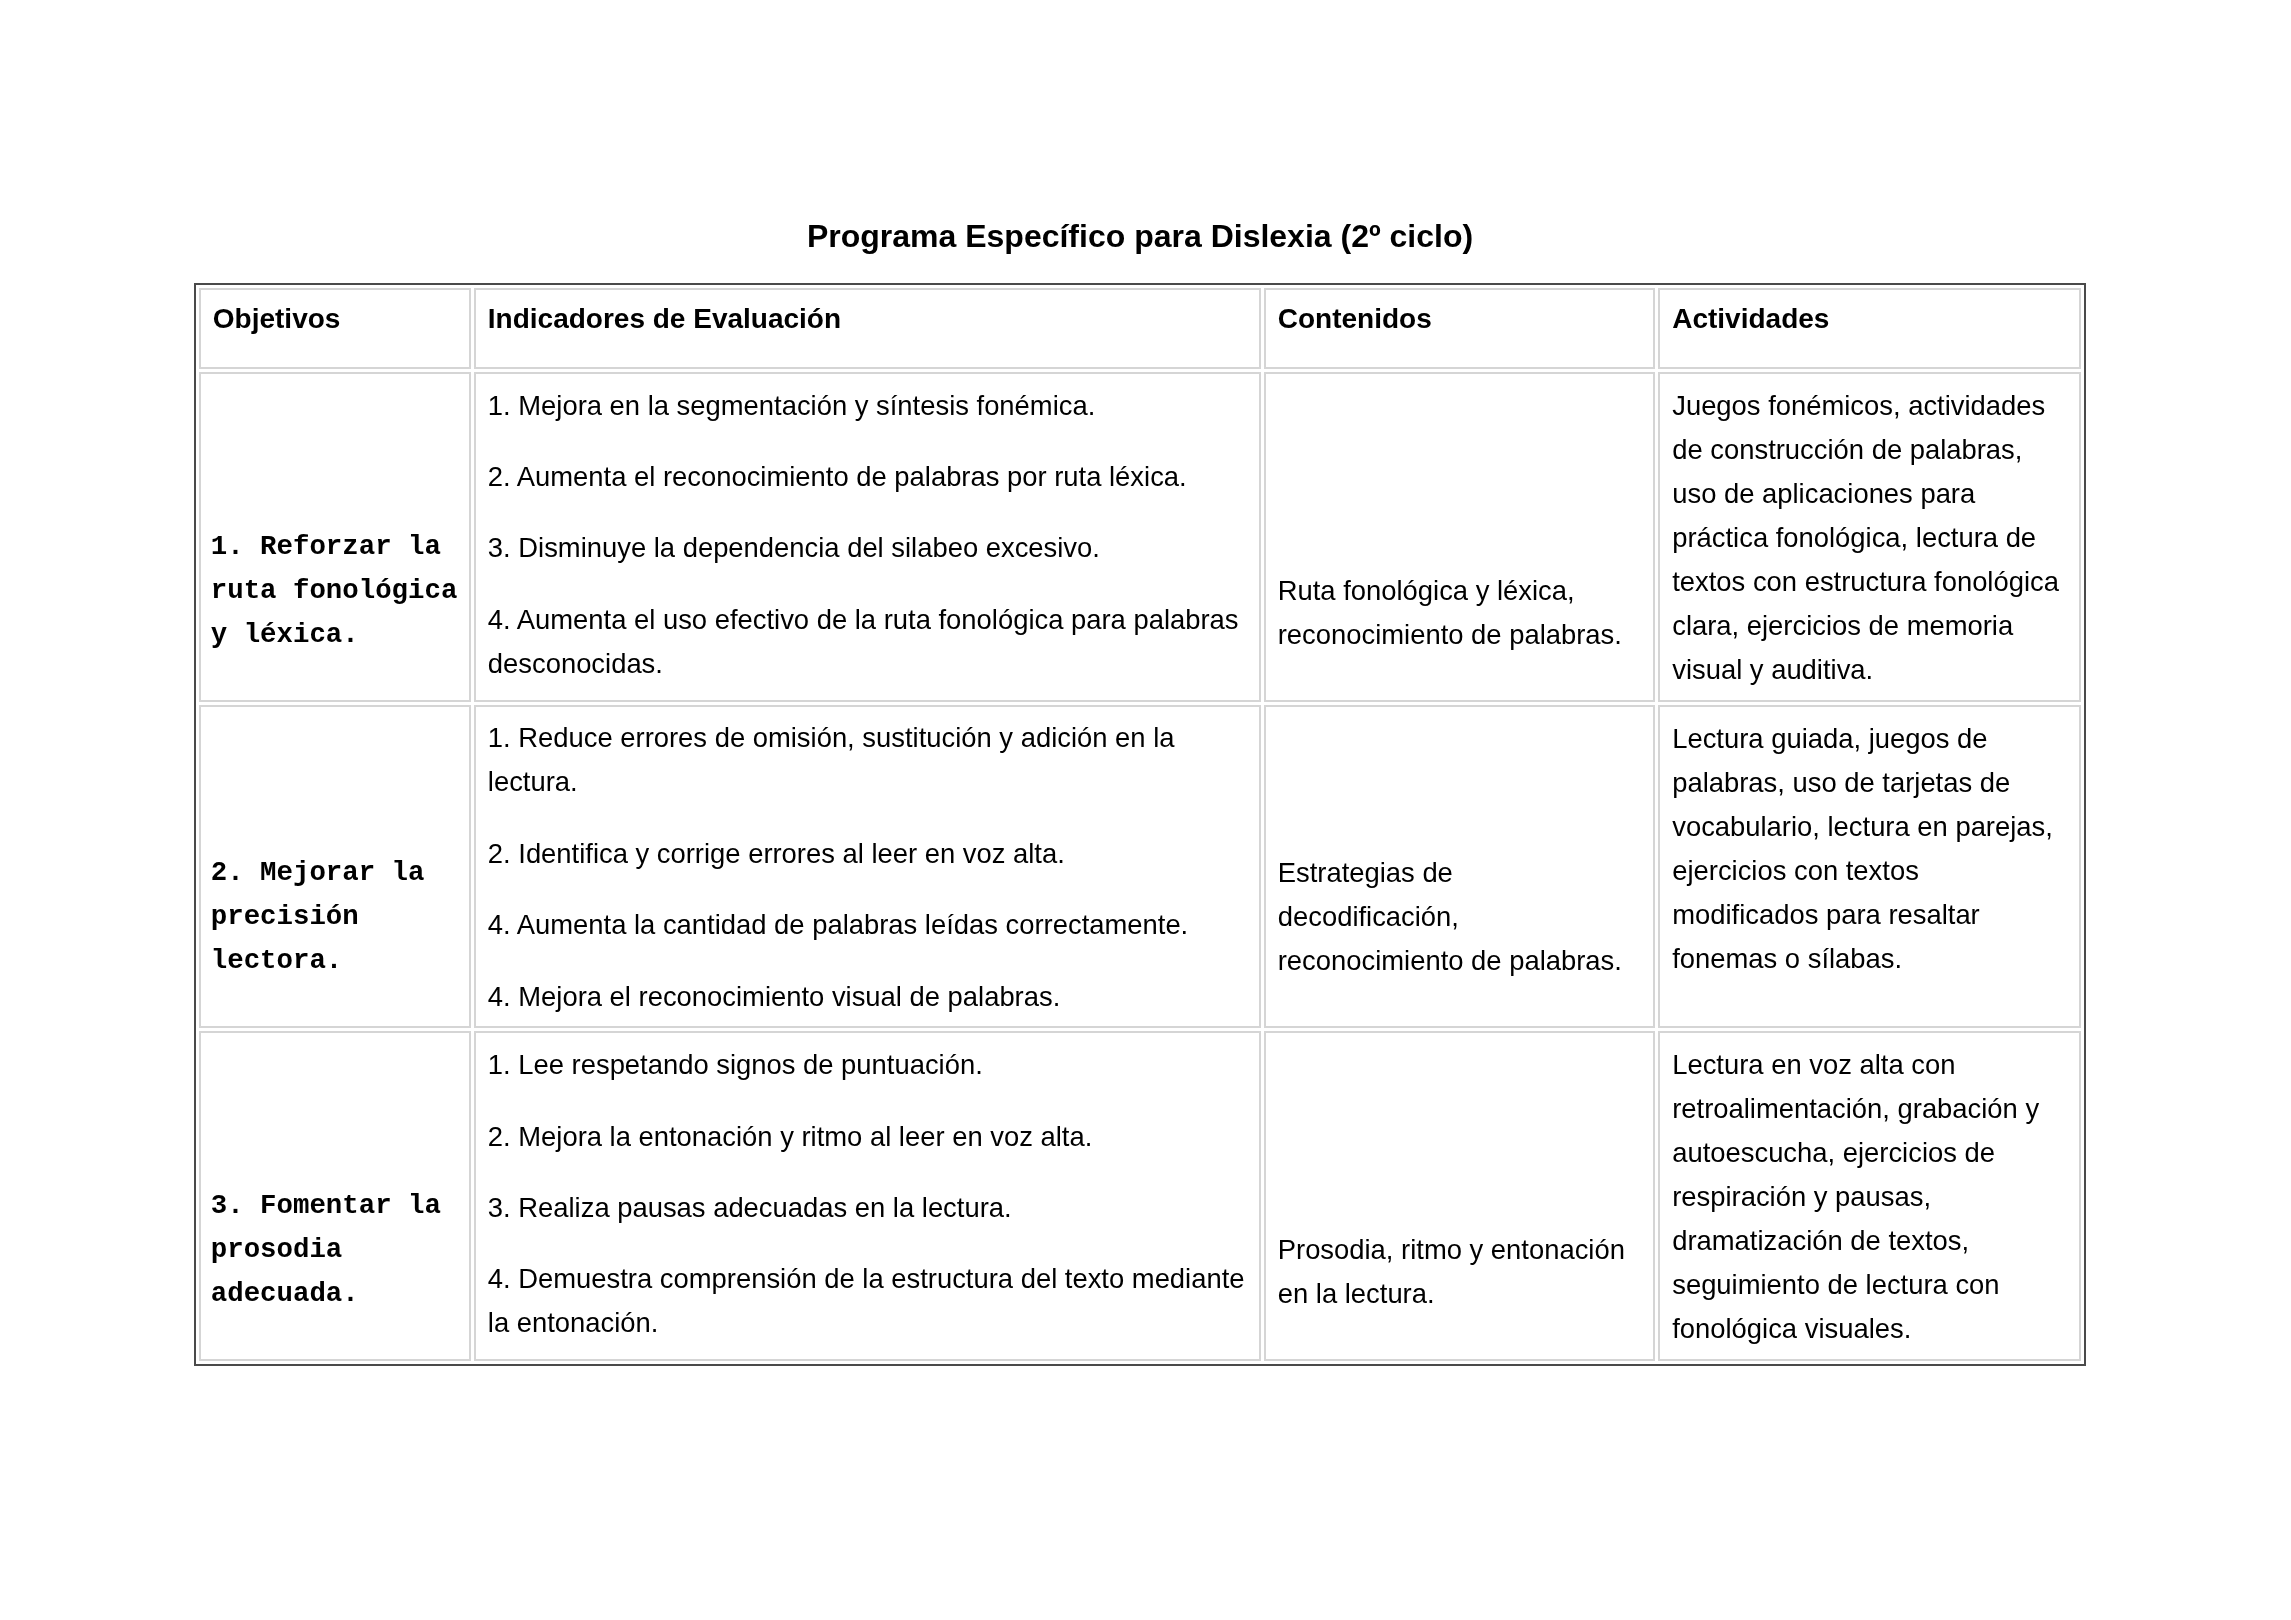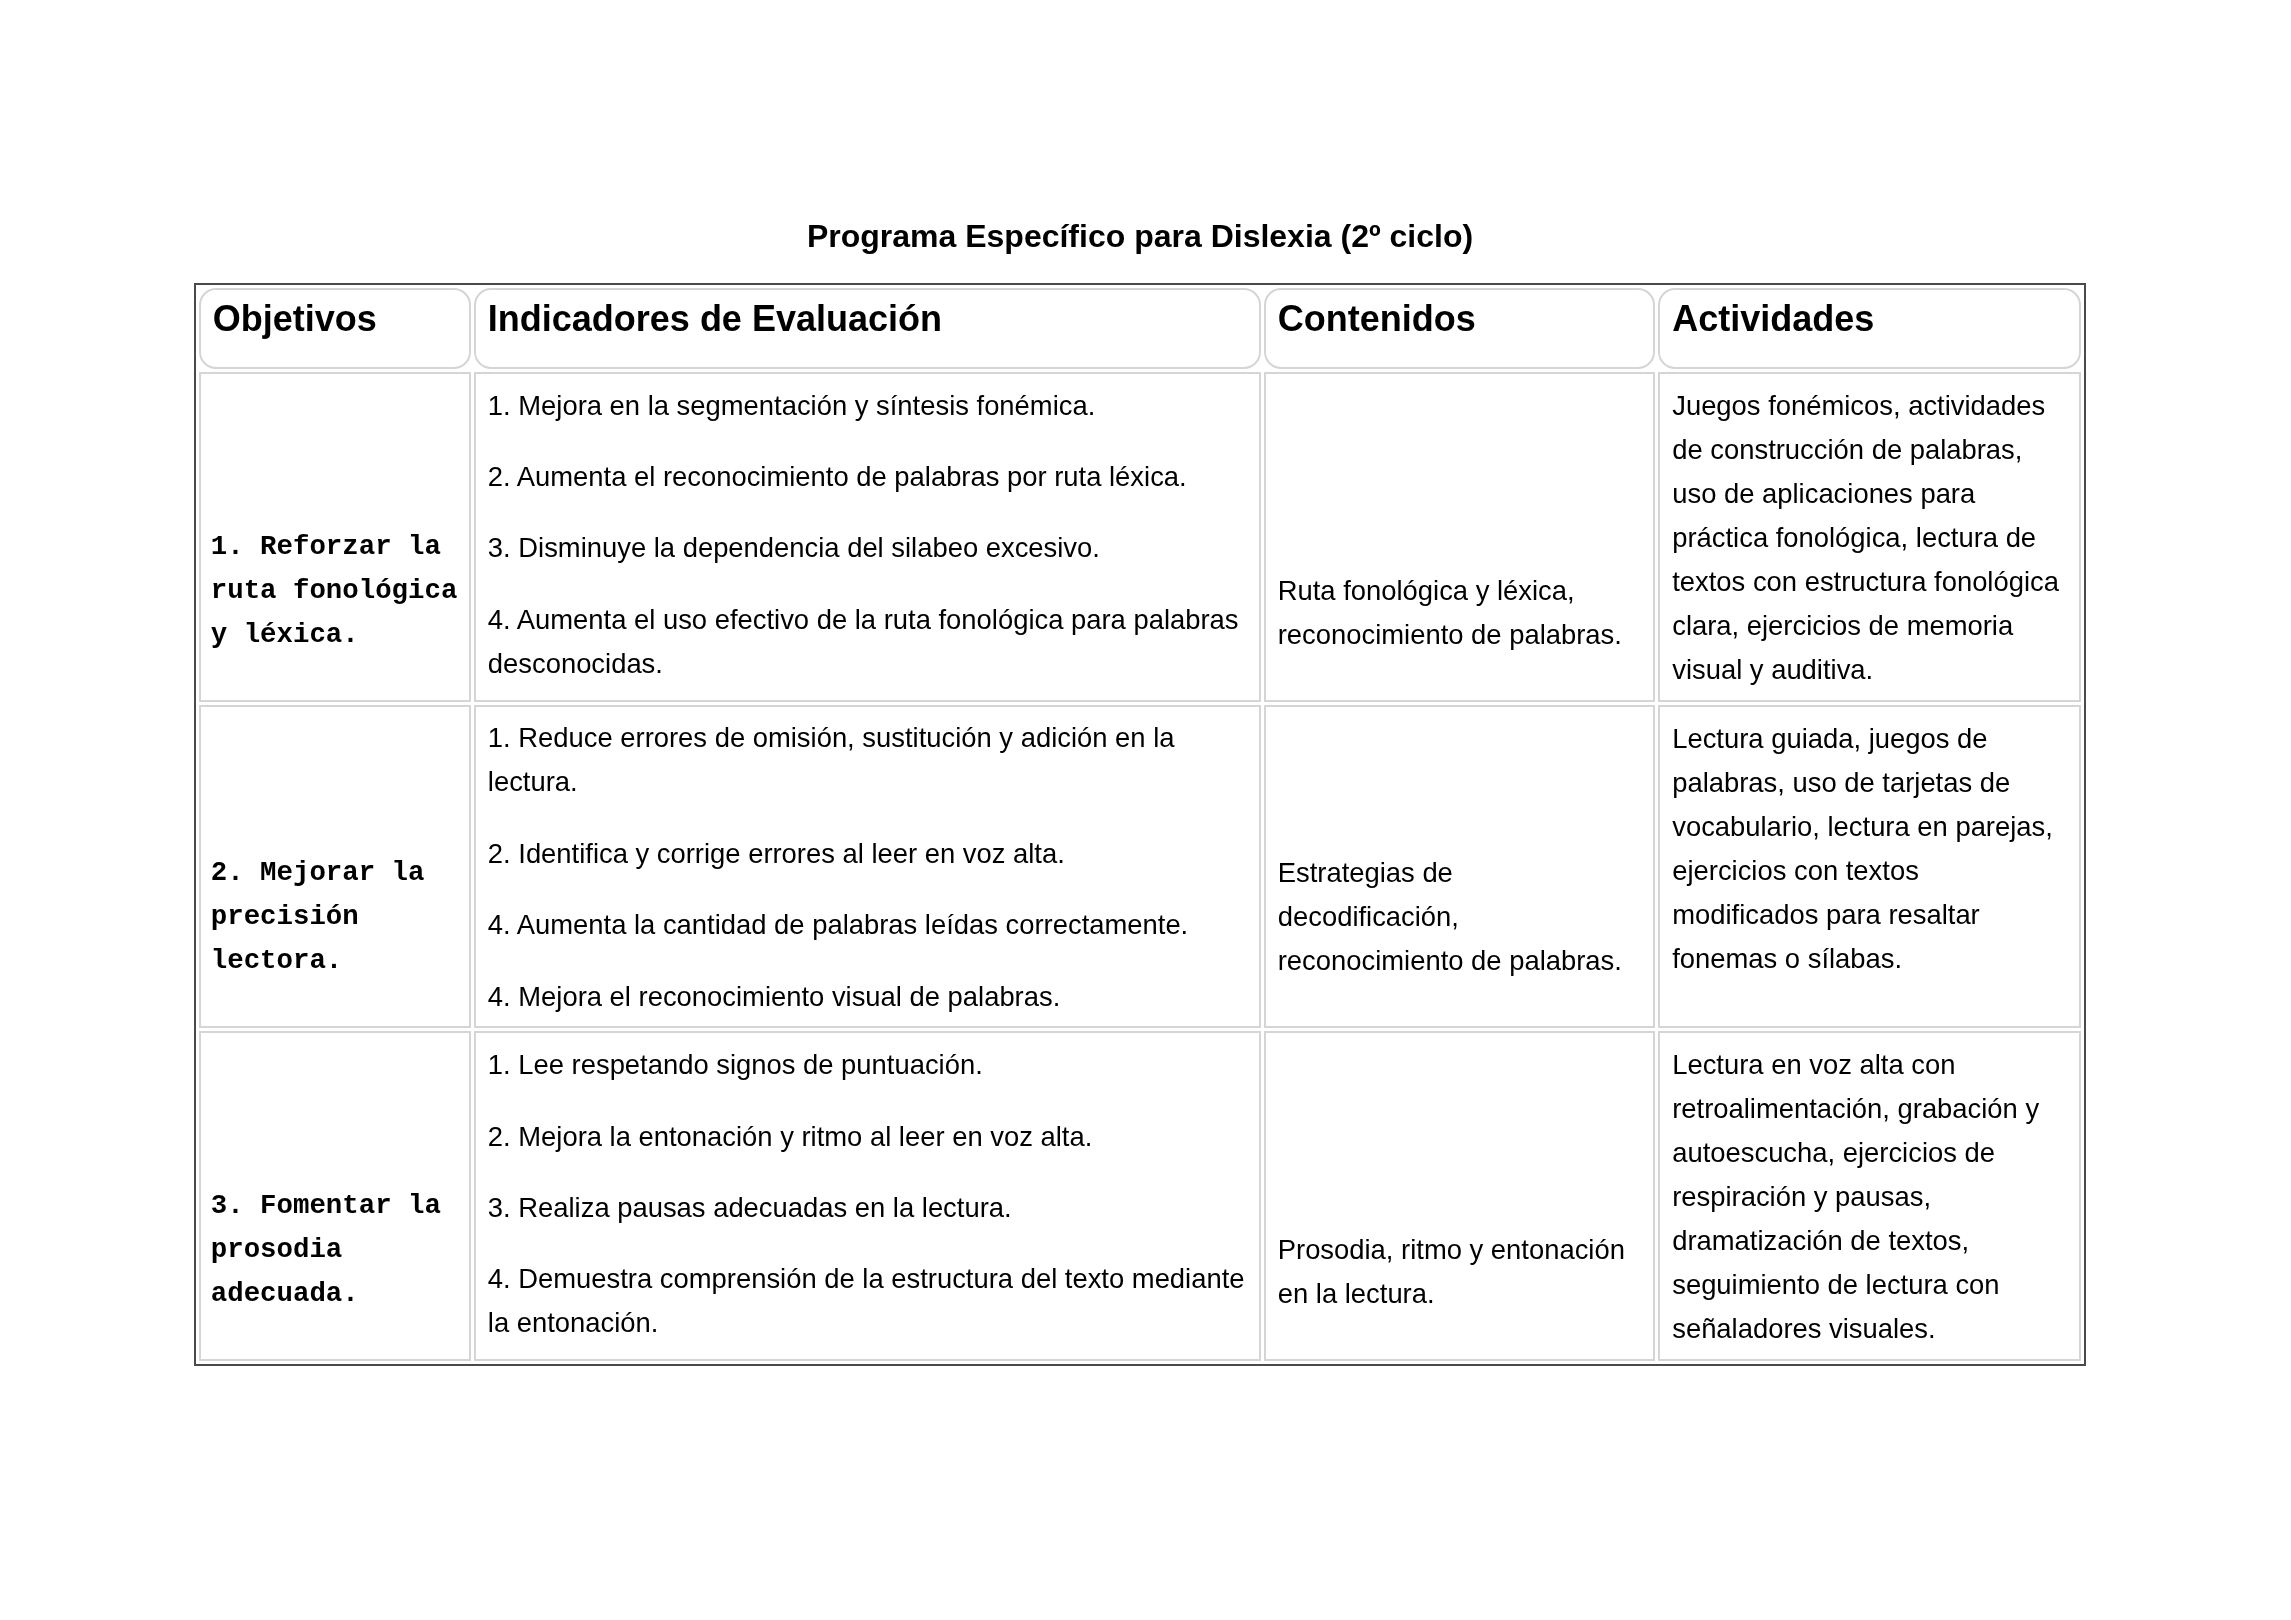--- a/index.html
+++ b/index.html
@@ -33,27 +33,26 @@
     background:var(--page-bg);
   }
   th,td{
     border:2px solid var(--cell-border);
     background:#ffffff;
     box-sizing:border-box;
     text-align:left;
     overflow-wrap:break-word;
   }
   th{
-    font-size:36px;
+    font-size:28px;
     font-weight:bold;
     vertical-align:top;
     padding:7.8px 11.8px 25.5px 11.8px;
     height:72px;
     line-height:44px;
-    border-radius:17px;
   }
   td{
     font-size:27.4px;
     line-height:44px;
     padding:5.9px 11.8px;
   }
   .col-obj{width:271px;}
   .col-ind{width:784px;}
   .col-cont{width:390px;}
   .col-act{width:421px;}
@@ -127,17 +126,17 @@
     </tr>
     <tr>
       <td class="cell-obj">3. Fomentar la prosodia adecuada.</td>
       <td class="cell-ind">
         <p>1. Lee respetando signos de puntuación.</p>
         <p>2. Mejora la entonación y ritmo al leer en voz alta.</p>
         <p>3. Realiza pausas adecuadas en la lectura.</p>
         <p>4. Demuestra comprensión de la estructura del texto mediante la entonación.</p>
       </td>
       <td class="cell-cont">Prosodia, ritmo y entonación en la lectura.</td>
-      <td class="cell-act">Lectura en voz alta con retroalimentación, grabación y autoescucha, ejercicios de respiración y pausas, dramatización de textos, seguimiento de lectura con señaladores visuales.</td>
+      <td class="cell-act">Lectura en voz alta con retroalimentación, grabación y autoescucha, ejercicios de respiración y pausas, dramatización de textos, seguimiento de lectura con fonológica visuales.</td>
     </tr>
   </tbody>
 </table>
 
 
 </body></html>

